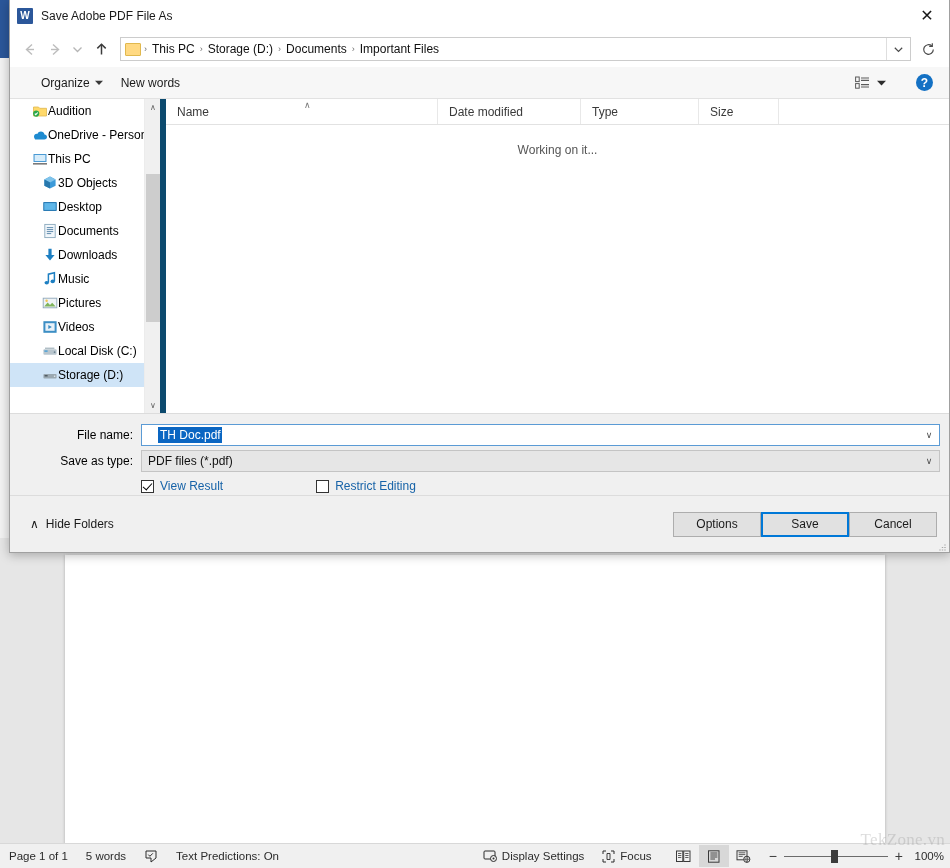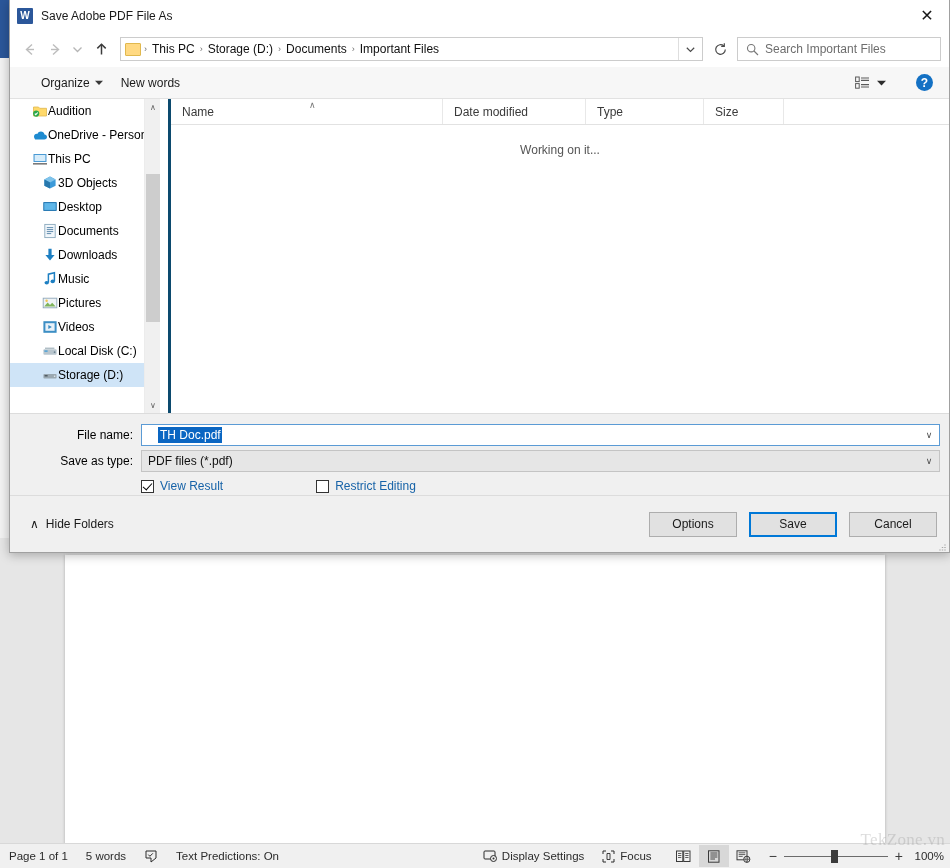--- a/index.html
+++ b/index.html
@@ -217,22 +217,21 @@
     display: flex; align-items: center; justify-content: center;
     color: #606060; font-size: 8px;
   }
   #nav-sb-thumb {
     position: absolute; left: 1px; top: 75px;
     width: 14px; height: 148px; background: #cdcdcd;
   }
 
   #file-pane {
     flex: 1; position: relative; background: #ffffff;
-    border-left: 3px solid #0c4a6e;
-    margin-left: 8px;
+    border-left: 6px solid #0c4a6e;
   }
   #column-header {
     height: 26px; display: flex; align-items: stretch;
     border-bottom: 1px solid #e2e2e2;
     font-size: 12px; color: #3a3a3a;
     position: relative;
   }
   .col {
     display: flex; align-items: center;
     padding-left: 11px;
@@ -312,21 +311,21 @@
     width: 100%; height: 57px;
     border-top: 1px solid #dcdcdc;
     background: #f0f0f0;
     display: flex; align-items: center;
     padding: 0 12px 0 20px;
   }
   #hide-folders {
     display: flex; align-items: center; gap: 7px;
     font-size: 12px; color: #1a1a1a;
   }
-  #footer-buttons { margin-left: auto; display: flex; gap: 12px; }
+  #footer-buttons { margin-left: auto; display: flex; }
   .dlg-btn {
     width: 88px; height: 25px;
     border: 1px solid #adadad; background: #e1e1e1;
     font-size: 12px; color: #1a1a1a;
     display: flex; align-items: center; justify-content: center;
     font-family: "Liberation Sans", sans-serif;
   }
   .dlg-btn.default {
     border: 2px solid #0078d7; background: #e1e1e1;
   }
@@ -471,27 +470,20 @@
       </div>
     </div>
 
     <div id="refresh-btn">
       <svg width="15" height="15" viewBox="0 0 15 15">
           <path d="M12.3 7.5a4.8 4.8 0 1 1-1.5-3.5" fill="none" stroke="#4a4a4a" stroke-width="1.2"></path>
           <path d="M11.3 1.3v3.1H8.2" fill="none" stroke="#4a4a4a" stroke-width="1.2"></path>
         </svg>
     </div>
 
-    <div id="search-box">
-      <svg width="13" height="13" viewBox="0 0 13 13">
-          <circle cx="5.2" cy="5.2" r="3.7" fill="none" stroke="#767676" stroke-width="1.1"></circle>
-          <path d="M8 8l4 4" stroke="#767676" stroke-width="1.1"></path>
-        </svg>
-      <span>Search Important Files</span>
-    </div>
   </div>
 
   <div id="toolbar-row">
     <div class="tb-btn">
       <span>Organize</span>
       <svg width="8" height="6" viewBox="0 0 8 6">
           <path d="M0 0.8L4 5 8 0.8z" fill="#3a3a3a"></path>
         </svg>
     </div>
     <div class="tb-btn">

